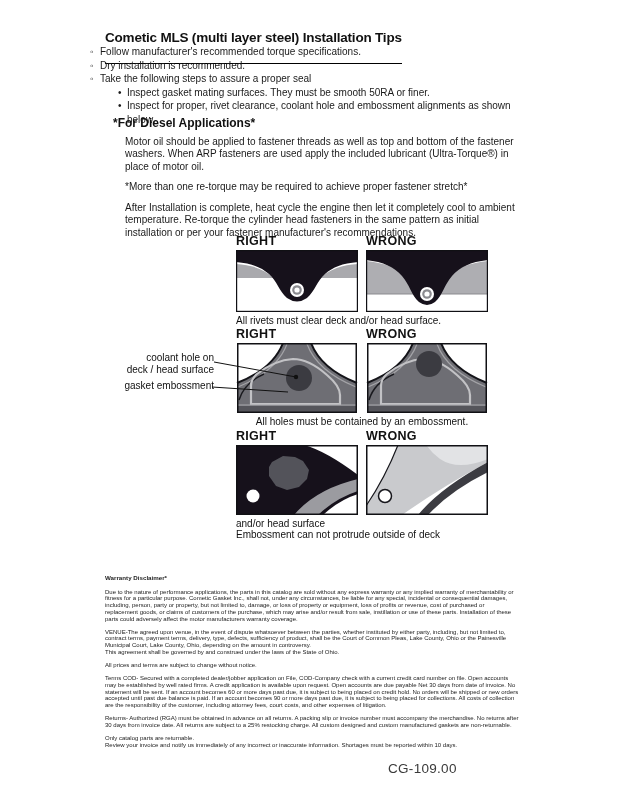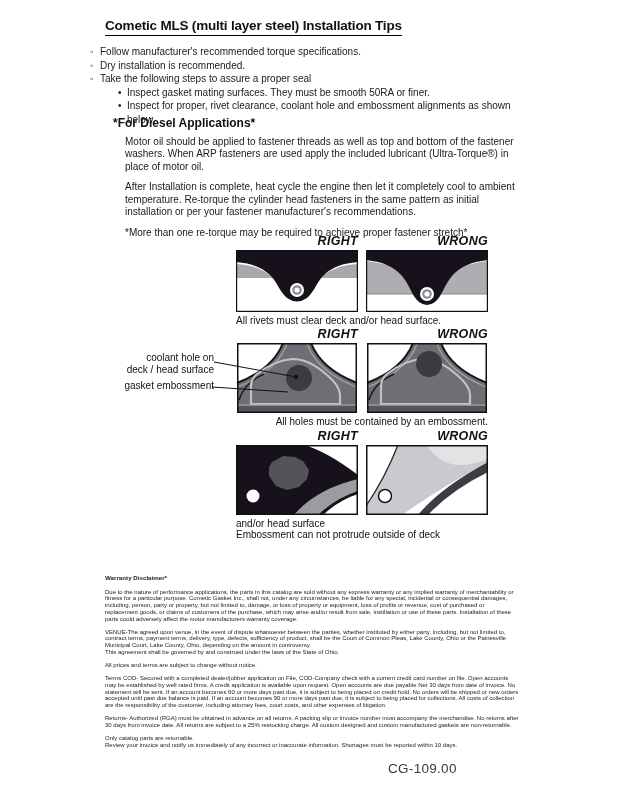--- a/index.html
+++ b/index.html
@@ -1,41 +1,41 @@
 <!DOCTYPE html>
 <html><head>
 <meta charset="utf-8">
 <style>
   html,body { margin:0; padding:0; background:#ffffff; }
   .page {
     position:relative; width:618px; height:800px; background:#ffffff;
     font-family:"Liberation Sans", sans-serif; color:#1a1a1a; overflow:hidden;
   }
   .title {
-    position:absolute; left:105px; top:18px; font-size:13.5px; font-weight:bold;
-    letter-spacing:-0.2px; border-bottom:1.6px solid #000; padding-bottom:2px; color:#111;
+    position:absolute; left:105px; top:30px; font-size:13.5px; font-weight:bold;
+    letter-spacing:-0.2px; border-bottom:1.6px solid #000; padding-bottom:18px; color:#111;
   }
   .tips { position:absolute; left:90px; top:45px; width:440px; font-size:10px; line-height:13.5px; }
   .tip-row { display:flex; }
   .tip-marker { width:10px; flex:0 0 10px; text-align:left; }
   .tip-row.sub { padding-left:28px; }
   .tip-row.sub .tip-marker { width:9px; flex:0 0 9px; }
 
   .diesel { position:absolute; left:113px; top:117px; width:412px; font-size:10px; line-height:12.5px; }
   .diesel h2 { font-size:12px; font-weight:bold; margin:0 0 6px 0; color:#111; }
   .diesel p { margin:0 0 8px 12px; }
 
   .diagram { position:absolute; width:252px; }
   .dg-labels { display:flex; font-size:12.5px; font-weight:bold; letter-spacing:0.3px; color:#111; }
-  .dg-labels span { width:122px; text-align:right;font-style:italic; }
+  .dg-labels span { width:122px; text-align:left; }
   .dg-labels span + span { margin-left:8px; }
   .dg-panels { display:flex; gap:8px; margin-top:2px; }
   .dg-panels svg { display:block; }
   .dg-caption { font-size:10px; margin-top:3px; white-space:nowrap; color:#111; }
-  .dg-caption.center { text-align:right; }
+  .dg-caption.center { text-align:center; }
   #diagram1 { left:236px; top:234px; }
   #diagram2 { left:236px; top:327px; }
   #diagram3 { left:236px; top:429px; }
 
   .anno { position:absolute; font-size:10px; line-height:11.5px; text-align:right; color:#111; }
   #anno-coolant { left:100px; top:352px; width:114px; }
   #anno-emboss  { left:96px;  top:380px; width:118px; }
   #anno-lines { position:absolute; left:210px; top:350px; width:96px; height:48px; pointer-events:none; }
 
   .disclaimer { position:absolute; left:105px; top:575px; width:414px; font-size:6px; line-height:6.7px; color:#222; }
@@ -71,22 +71,22 @@
     </div>
     <div class="tip-row sub">
       <span class="tip-marker">•</span>
       <span>Inspect for proper, rivet clearance, coolant hole and embossment alignments as shown below.</span>
     </div>
   </div>
 
   <div class="diesel">
     <h2>*For Diesel Applications*</h2>
     <p>Motor oil should be applied to fastener threads as well as top and bottom of the fastener washers. When ARP fasteners are used apply the included lubricant (Ultra-Torque®) in place of motor oil.</p>
+    <p>*More than one re-torque may be required to achieve proper fastener stretch*</p>
     <p>After Installation is complete, heat cycle the engine then let it completely cool to ambient temperature. Re-torque the cylinder head fasteners in the same pattern as initial installation or per your fastener manufacturer's recommendations.</p>
-    <p>*More than one re-torque may be required to achieve proper fastener stretch*</p>
   </div>
 
   <div class="diagram" id="diagram1">
     <div class="dg-labels">
       <span>RIGHT</span>
       <span>WRONG</span>
     </div>
     <div class="dg-panels">
       <svg width="122" height="62" viewBox="0 0 122 62">
         <rect x="0" y="0" width="122" height="62" fill="#ffffff"></rect>

